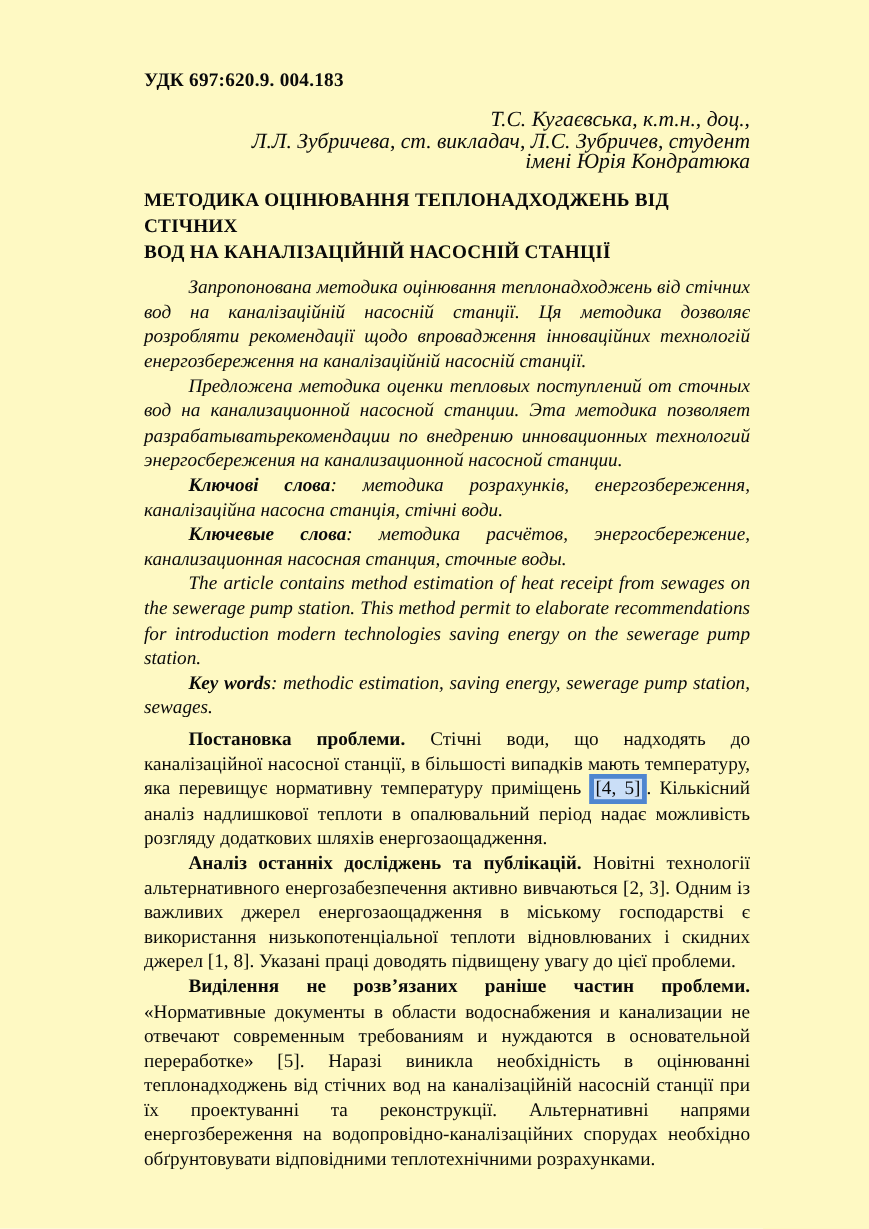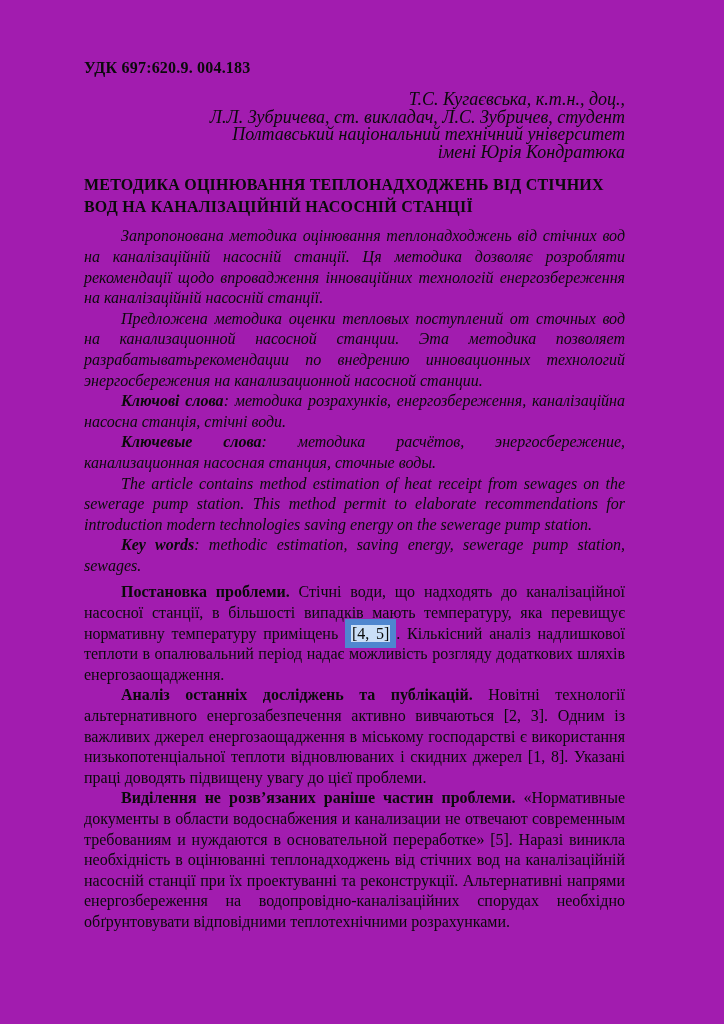--- a/index.html
+++ b/index.html
@@ -9,24 +9,24 @@
     height: 1024px;
     background: #ffffff;
     color: #0a0a0a;
     font-family: "Liberation Serif", "DejaVu Serif", serif;
     -webkit-font-smoothing: antialiased;
   }
   .page {
     position: relative;
     width: 724px;
     height: 1024px;
-    padding: 58px 99px 30px 84px;
+    padding: 58px 99px 30px 120px;
     box-sizing: border-box;
     overflow: hidden;
-    background: #a21caf;
+    background: #fef9c3;
   }
   .udk {
     font-weight: bold;
     font-size: 16px;
     line-height: 20px;
     letter-spacing: 0.2px;
   }
   .authors {
     margin-top: 13px;
     text-align: right;
@@ -47,36 +47,35 @@
     font-size: 16px;
     line-height: 20.6px;
     text-align: justify;
     text-indent: 37px;
   }
   .abstract { font-style: italic; }
   .lead { font-weight: bold; }
   .body-section { margin-top: 6px; }
   .ref-link {
     background: #cadef7;
-    border: 6px solid #6d28d9;
+    border: 4px solid #6d28d9;
     padding: 0 1px;
     cursor: pointer;
   }
 </style>
 </head>
 <body>
 
 <div class="page">
 
   <div class="udk">УДК 697:620.9. 004.183</div>
 
   <div class="authors">
     <div>Т.С. Кугаєвська, к.т.н., доц.,</div>
     <div>Л.Л. Зубричева, ст. викладач, Л.С. Зубричев, студент</div>
-    <div>Полтавський національний технічний університет</div>
     <div>імені Юрія Кондратюка</div>
   </div>
 
   <div class="title">
     <div>МЕТОДИКА ОЦІНЮВАННЯ ТЕПЛОНАДХОДЖЕНЬ  ВІД СТІЧНИХ</div>
     <div>ВОД НА КАНАЛІЗАЦІЙНІЙ НАСОСНІЙ СТАНЦІЇ</div>
   </div>
 
   <div class="content">
 

